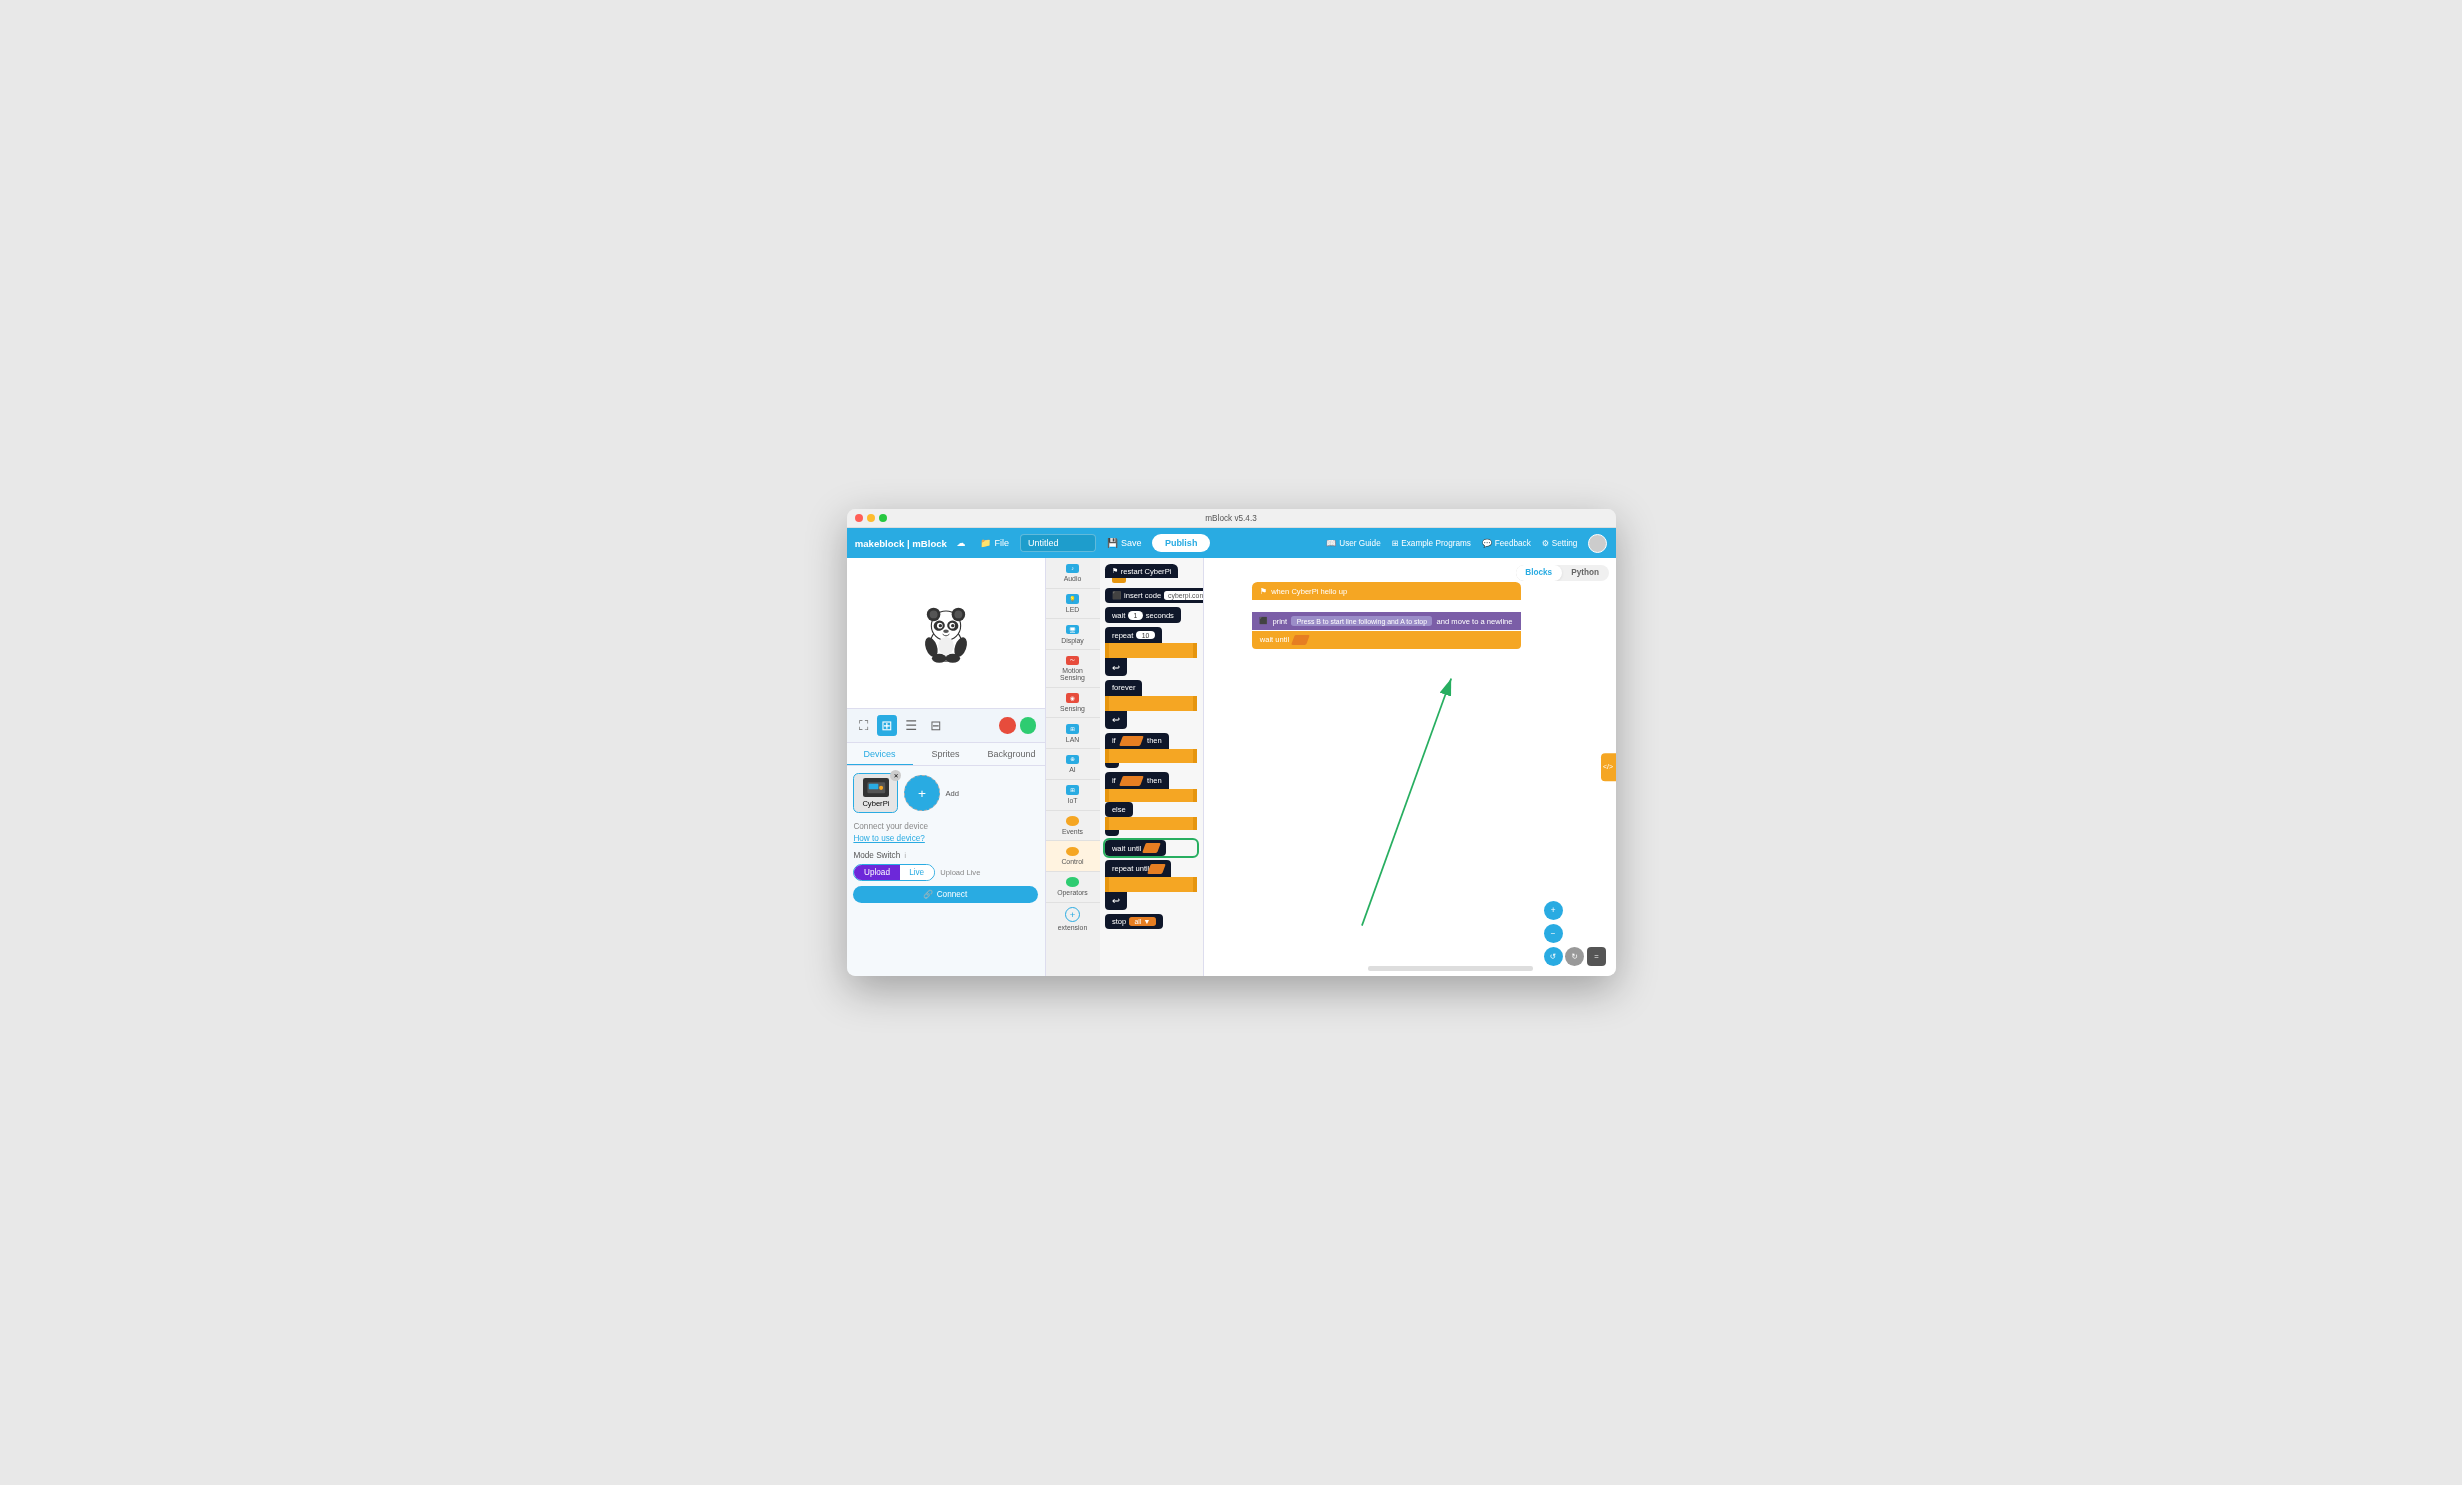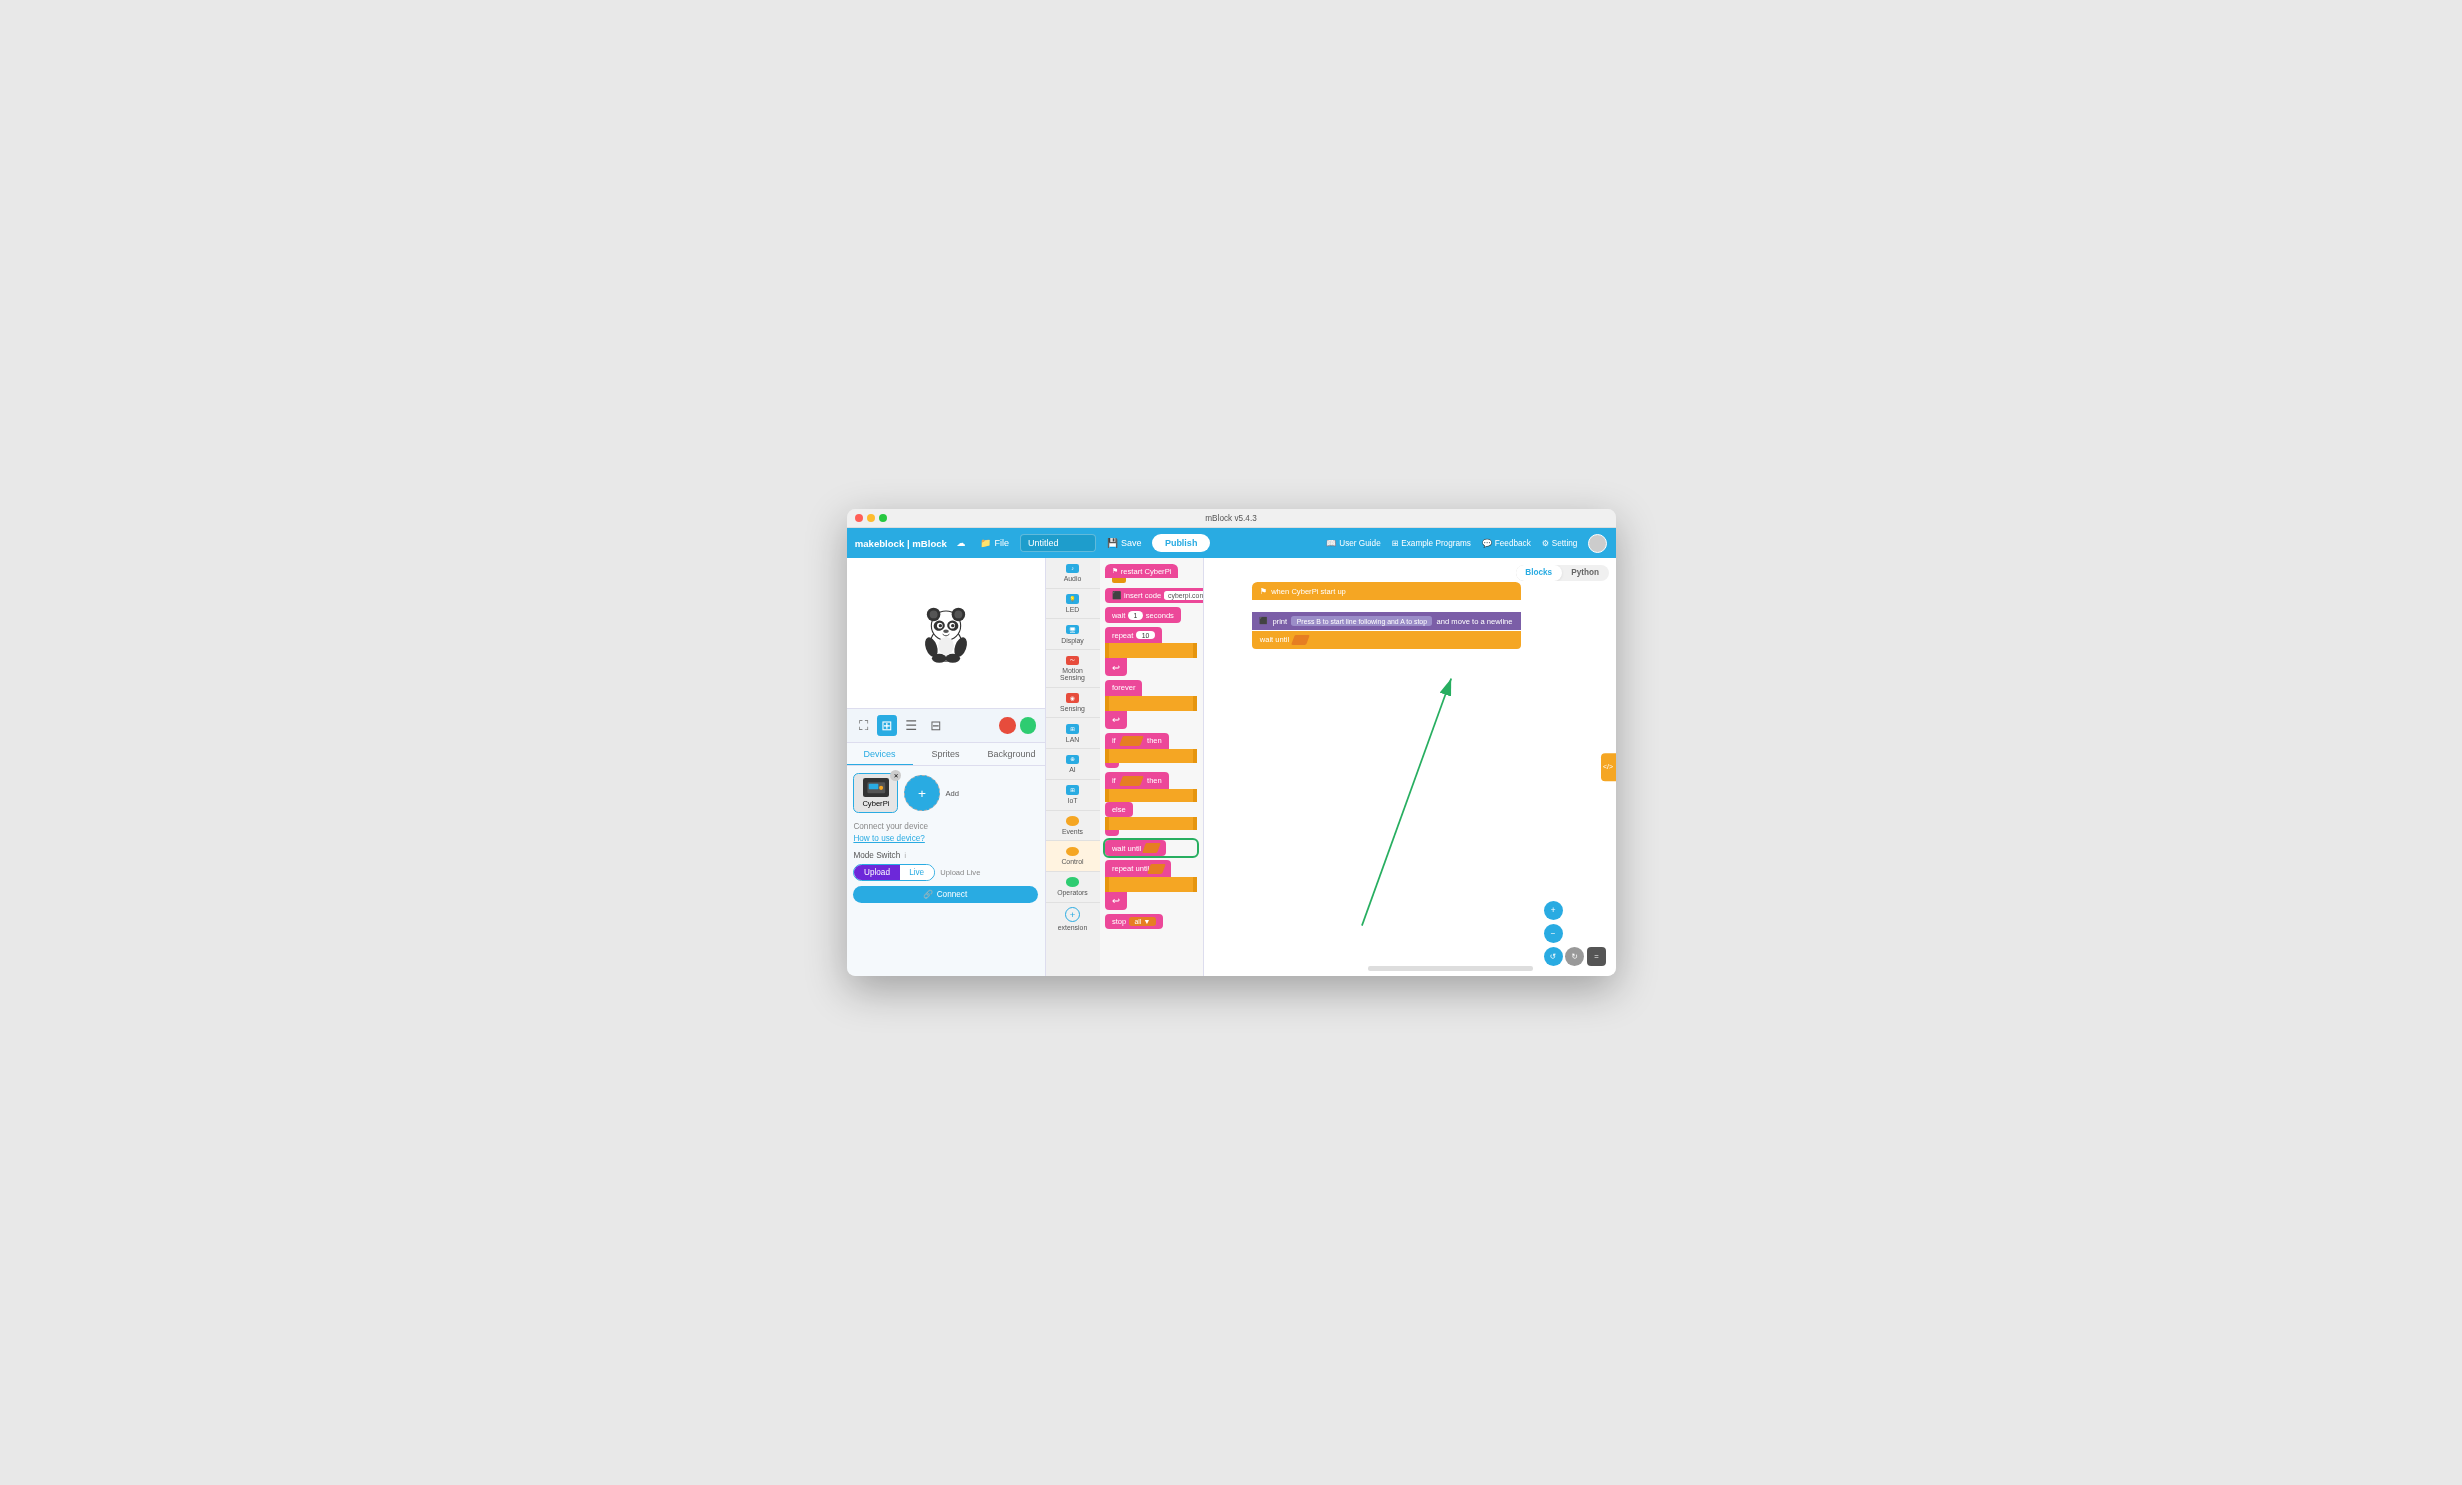--- a/index.html
+++ b/index.html
@@ -361,21 +361,21 @@
     .blocks-list {
       flex: 1;
       overflow-y: auto;
       padding: 5.5px;
     }
     .block {
       margin-bottom: 4.1px;
       cursor: pointer;
     }
     .block-orange {
-      background: #ec4899;
+      background: #0f172a;
       border-radius: 4.1px;
       padding: 3.4px 6.9px;
       color: white;
       font-size: 7.6px;
       display: flex;
       align-items: center;
       gap: 2.7px;
       white-space: nowrap;
       width: fit-content;
     }
@@ -847,21 +847,21 @@
             <polygon points="0 0, 10 3.5, 0 7" fill="#27ae60"></polygon>
           </marker>
         </defs>
 
         <line x1="230" y1="535" x2="360" y2="175" stroke="#27ae60" stroke-width="2.5" marker-end="url(#arrowhead)"></line>
       </svg>
 
       <div class="canvas-block" style="top:24px;left:48px;">
         <div style="background:#f5a623;color:white;border-radius:5.5px 5.5px 0 0;padding:4.1px 8.2px;font-size:7.6px;display:flex;align-items:center;gap:4.1px;white-space:nowrap;">
           <span style="font-size:8.2px;">⚑</span>
-          <span>when CyberPi start up</span>
+          <span>when CyberPi hello up</span>
         </div>
 
         <div style="background:#7b5ea7;color:white;padding:4.1px 8.2px;font-size:7.6px;display:flex;align-items:center;gap:4.1px;white-space:nowrap;margin-top:12px;">
           <span style="font-size:6.9px;">⬛</span>
           <span>print</span>
           <span style="background:#9b8dc8;border-radius:2.7px;padding:1.4px 5.5px;font-size:6.9px;color:white;">Press B to start line following and A to stop</span>
           <span>and move to a newline</span>
         </div>
 
         <div style="background:#f5a623;color:white;padding:4.1px 8.2px;font-size:7.6px;display:flex;align-items:center;gap:4.1px;border-radius:0 0 4.1px 4.1px;margin-top:0.7px;white-space:nowrap;">

